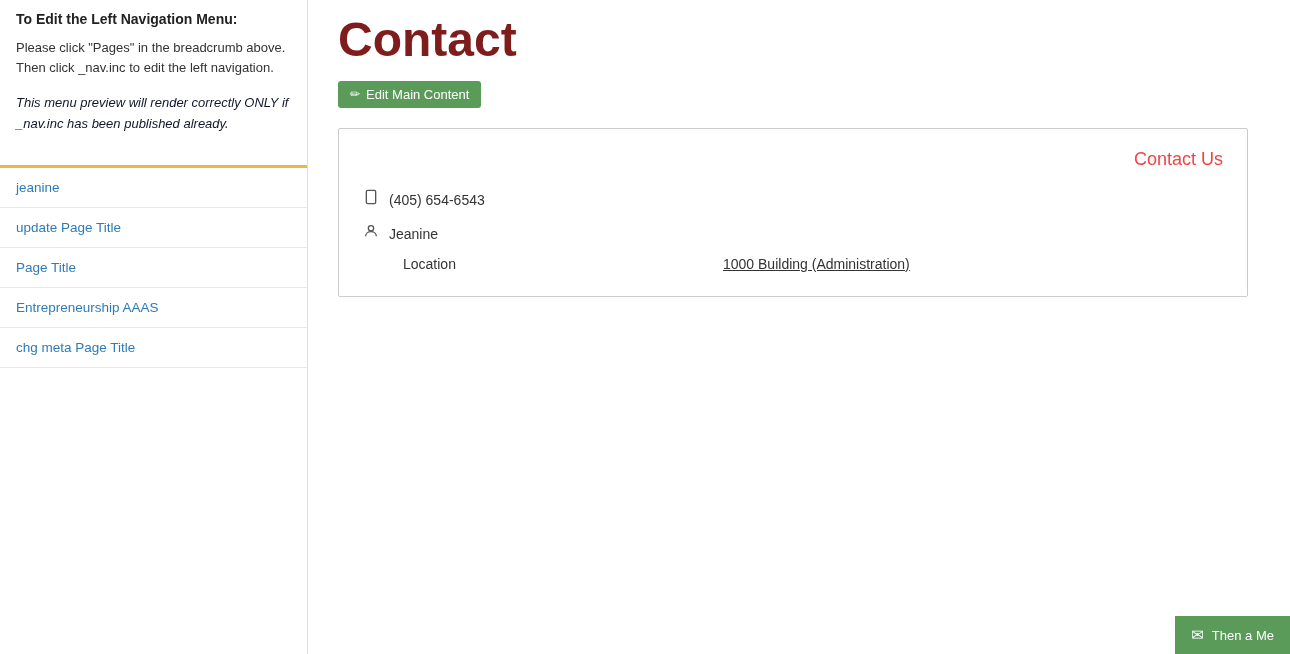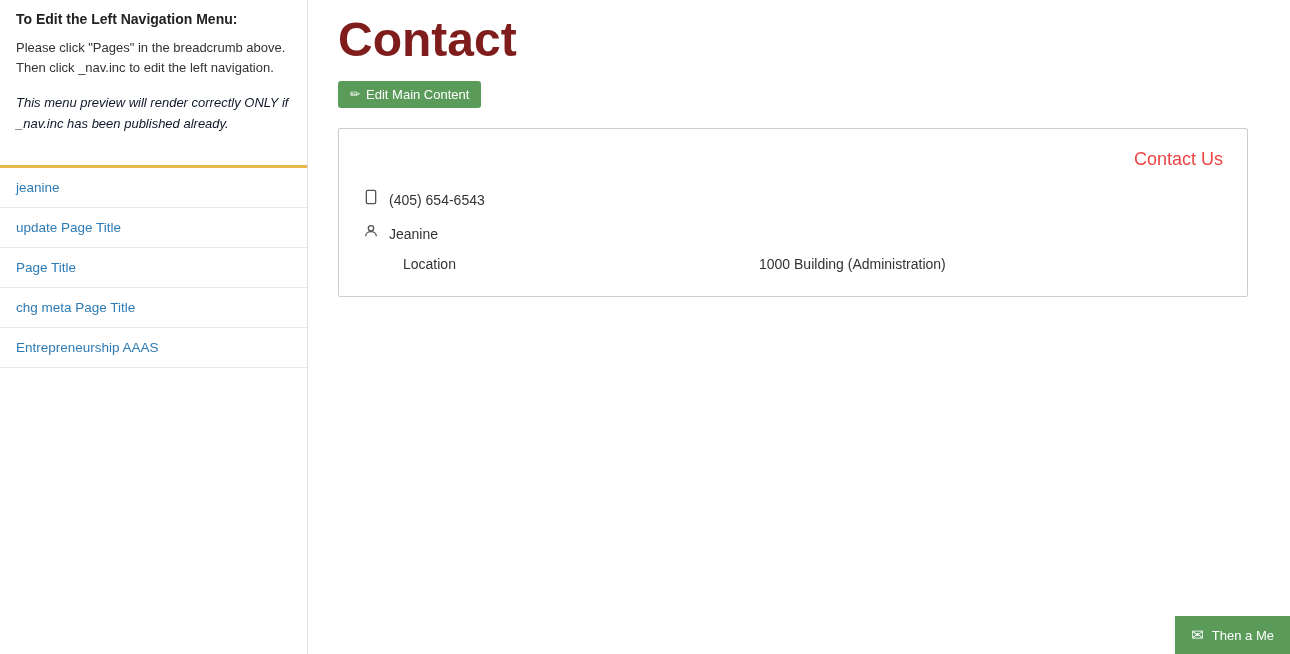--- a/index.html
+++ b/index.html
@@ -152,34 +152,34 @@
 
     .contact-row a {
       color: #2e7bb5;
       text-decoration: none;
     }
 
     .contact-location-row {
       display: flex;
       align-items: center;
       margin-top: 8px;
-      gap: 36px;
     }
 
     .location-label {
       margin-left: 40px;
       color: #333;
       font-size: 14px;
       min-width: 120px;
     }
 
     .location-value {
       color: #333;
       font-size: 14px;
       margin-left: 200px;
+      text-decoration: underline;
     }
 
     
     .leave-message-btn {
       position: fixed;
       bottom: 0;
       right: 0;
       background: #5a9b5a;
       color: #fff;
       padding: 10px 16px;
@@ -212,24 +212,24 @@
       <li>
         <a href="#">jeanine</a>
       </li>
       <li>
         <a href="#">update Page Title</a>
       </li>
       <li>
         <a href="#">Page Title</a>
       </li>
       <li>
+        <a href="#">Entrepreneurship AAAS</a>
+      </li>
+      <li>
         <a href="#">chg meta Page Title</a>
-      </li>
-      <li>
-        <a href="#">Entrepreneurship AAAS</a>
       </li>
     </ul>
   </div>
 
   <div class="main-content">
     <h1 class="page-title-heading">Contact</h1>
 
     <button class="edit-main-btn">
       <span class="pencil-icon">✏</span>
       <span>Edit Main Content</span>

